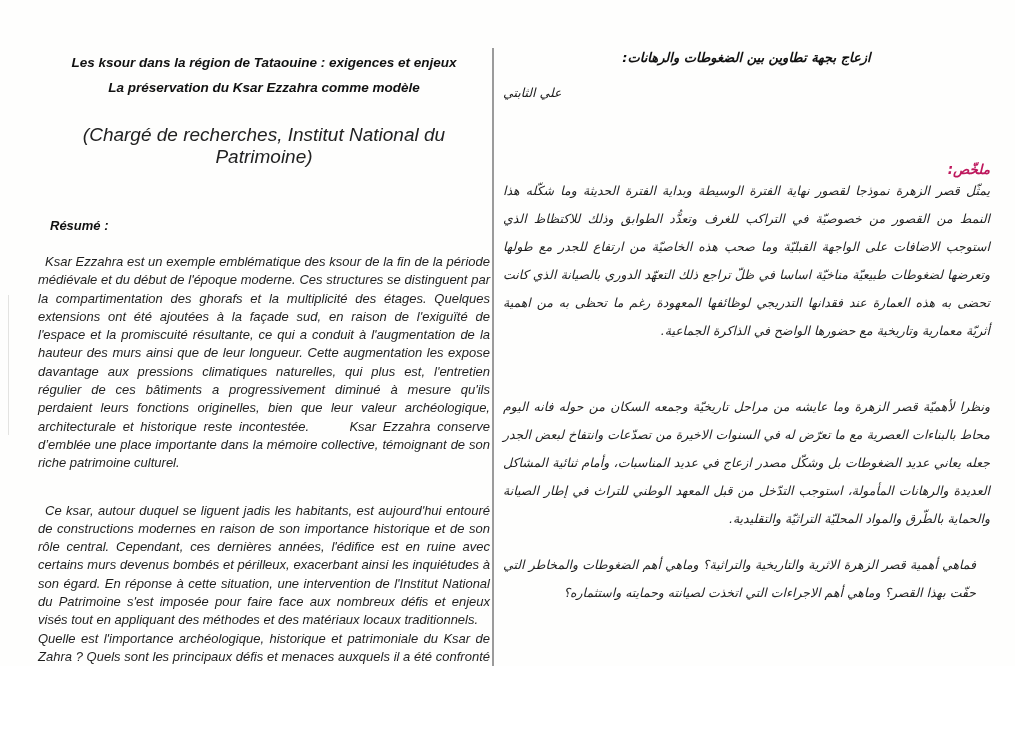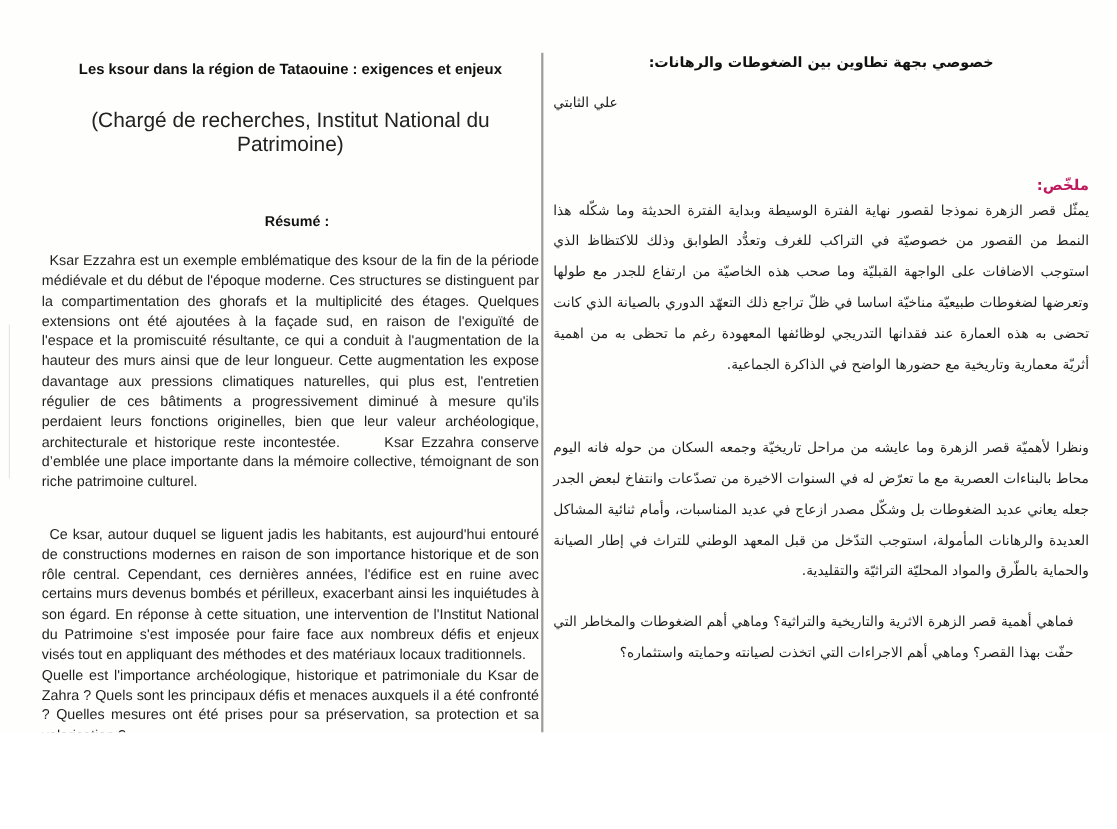--- a/index.html
+++ b/index.html
@@ -8,20 +8,21 @@
     background: #ffffff;
   }
   .page {
     position: relative;
     width: 1015px;
     height: 666px;
     background: #fefefd;
     overflow: hidden;
     font-family: "Liberation Sans", sans-serif;
     color: #1c1c1c;
+    font-style: italic;
   }
 
   
   .col-left {
     position: absolute;
     left: 38px;
     top: 50px;
     width: 452px;
   }
   .fr-title {
@@ -42,21 +43,20 @@
     text-align: center;
     font-size: 19px;
     color: #222;
   }
   .fr-label {
     margin-top: 50px;
     padding-left: 12px;
     font-weight: bold;
     font-size: 13px;
     color: #111;
-    text-align: center;
   }
   .fr-body {
     margin: 0;
     font-size: 13px;
     line-height: 18.3px;
     text-align: justify;
     color: #1f1f1f;
   }
   .fr-body.first { margin-top: 20px; }
   .fr-body.indent { text-indent: 7px; }
@@ -144,33 +144,34 @@
   }
 </style>
 </head>
 <body>
 
 <div class="page">
 
   <div class="col-left">
     <div class="fr-title">
       <div>Les ksour dans la région de Tataouine : exigences et enjeux</div>
+      <div>La préservation du Ksar Ezzahra comme modèle</div>
     </div>
     <div class="fr-affil">(Chargé de recherches, Institut National du Patrimoine)</div>
     <div class="fr-label">Résumé :</div>
     <p class="fr-body first indent">Ksar Ezzahra est un exemple emblématique des ksour de la fin de la période médiévale et du début de l'époque moderne. Ces structures se distinguent par la compartimentation des ghorafs et la multiplicité des étages. Quelques extensions ont été ajoutées à la façade sud, en raison de l'exiguïté de l'espace et la promiscuité résultante, ce qui a conduit à l'augmentation de la hauteur des murs ainsi que de leur longueur. Cette augmentation les expose davantage aux pressions climatiques naturelles, qui plus est, l'entretien régulier de ces bâtiments a progressivement diminué à mesure qu'ils perdaient leurs fonctions originelles, bien que leur valeur archéologique, architecturale et historique reste incontestée.&nbsp;&nbsp;&nbsp;&nbsp;&nbsp;&nbsp;Ksar Ezzahra conserve d’emblée une place importante dans la mémoire collective, témoignant de son riche patrimoine culturel.</p>
     <p class="fr-body gap indent">Ce ksar, autour duquel se liguent jadis les habitants, est aujourd'hui entouré de constructions modernes en raison de son importance historique et de son rôle central. Cependant, ces dernières années, l'édifice est en ruine avec certains murs devenus bombés et périlleux, exacerbant ainsi les inquiétudes à son égard. En réponse à cette situation, une intervention de l'Institut National du Patrimoine s'est imposée pour faire face aux nombreux défis et enjeux visés tout en appliquant des méthodes et des matériaux locaux traditionnels.</p>
     <p class="fr-body">Quelle est l'importance archéologique, historique et patrimoniale du Ksar de Zahra ? Quels sont les principaux défis et menaces auxquels il a été confronté ? Quelles mesures ont été prises pour sa préservation, sa protection et sa valorisation ?</p>
   </div>
 
   <div class="divider"></div>
 
   <div class="col-right">
     <div class="ar-title">
-      <div>خصوصي بجهة تطاوين بين الضغوطات والرهانات:</div>
+      <div>ازعاج بجهة تطاوين بين الضغوطات والرهانات:</div>
     </div>
     <div class="ar-author-block">
       <div>علي الثابتي</div>
     </div>
     <div class="ar-label">ملخّص:</div>
     <p class="ar-body p1">يمثّل قصر الزهرة نموذجا لقصور نهاية الفترة الوسيطة وبداية الفترة الحديثة وما شكّله هذا النمط من القصور من خصوصيّة في التراكب للغرف وتعدُّد الطوابق وذلك للاكتظاظ الذي استوجب الاضافات على الواجهة القبليّة وما صحب هذه الخاصيّة من ارتفاع للجدر مع طولها وتعرضها لضغوطات طبيعيّة مناخيّة اساسا في ظلّ تراجع ذلك التعهّد الدوري بالصيانة الذي كانت تحضى به هذه العمارة عند فقدانها التدريجي لوظائفها المعهودة رغم ما تحظى به من اهمية أثريّة معمارية وتاريخية مع حضورها الواضح في الذاكرة الجماعية.</p>
     <p class="ar-body p2">ونظرا لأهميّة قصر الزهرة وما عايشه من مراحل تاريخيّة وجمعه السكان من حوله فانه اليوم محاط بالبناءات العصرية مع ما تعرّض له في السنوات الاخيرة من تصدّعات وانتفاخ لبعض الجدر جعله يعاني عديد الضغوطات بل وشكّل مصدر ازعاج في عديد المناسبات، وأمام ثنائية المشاكل العديدة والرهانات المأمولة، استوجب التدّخل من قبل المعهد الوطني للتراث في إطار الصيانة والحماية بالطّرق والمواد المحليّة التراثيّة والتقليدية.</p>
     <p class="ar-body p3">فماهي أهمية قصر الزهرة الاثرية والتاريخية والتراثية؟ وماهي أهم الضغوطات والمخاطر التي حفّت بهذا القصر؟ وماهي أهم الاجراءات التي اتخذت لصيانته وحمايته واستثماره؟</p>
   </div>
 

